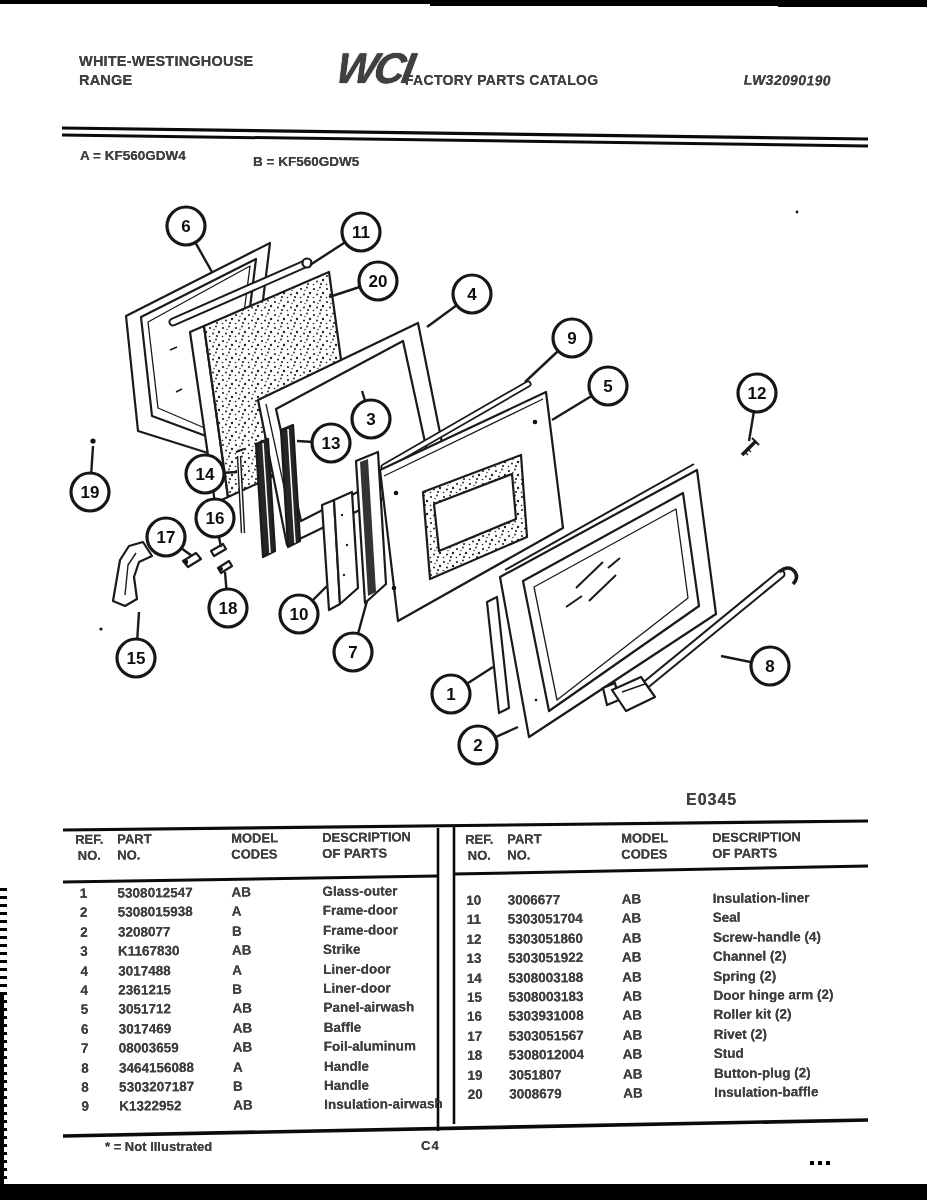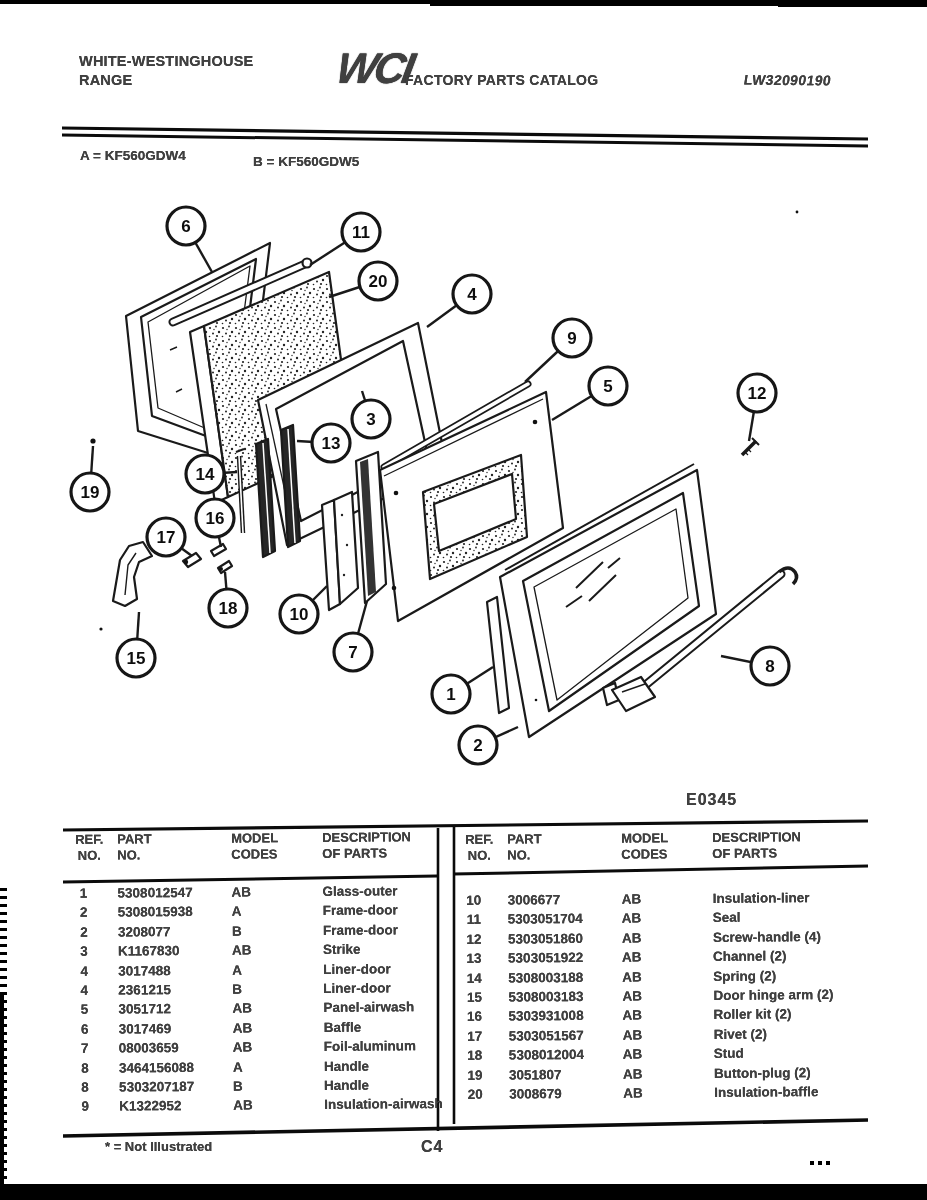--- a/index.html
+++ b/index.html
@@ -42,21 +42,21 @@
   .th{position:absolute;top:10px;font-size:13px;line-height:15.5px;white-space:nowrap;}
   .prow{position:absolute;left:0;width:100%;height:19px;font-size:13.5px;white-space:nowrap;}
   .prow span{position:absolute;top:0;white-space:nowrap;}
   .col-ref{left:2px;width:36px;text-align:center;}
   .col-part{left:54px;}
   .col-codes{left:168px;}
   .col-desc{left:235px;margin-left:24px;}
   .th.col-ref{left:12px;width:auto;text-align:center;}
   
   .footnote{left:57px;top:1139px;font-size:13px;text-shadow:0 0 .6px rgba(0,0,0,.8);margin-left:48px;}
-  .pagenum{left:421px;top:1138px;font-size:16px;letter-spacing:1px;text-shadow:0 0 .6px rgba(0,0,0,.8);}
+  .pagenum{left:421px;top:1138px;font-size:13px;letter-spacing:1px;text-shadow:0 0 .6px rgba(0,0,0,.8);}
 </style>
 </head>
 <body>
 
 <div class="page">
 
   <div class="abs artifact-top"></div>
   <div class="abs artifact-top2"></div>
   <div class="abs artifact-top3"></div>
   <div class="abs artifact-left-ticks"></div>

